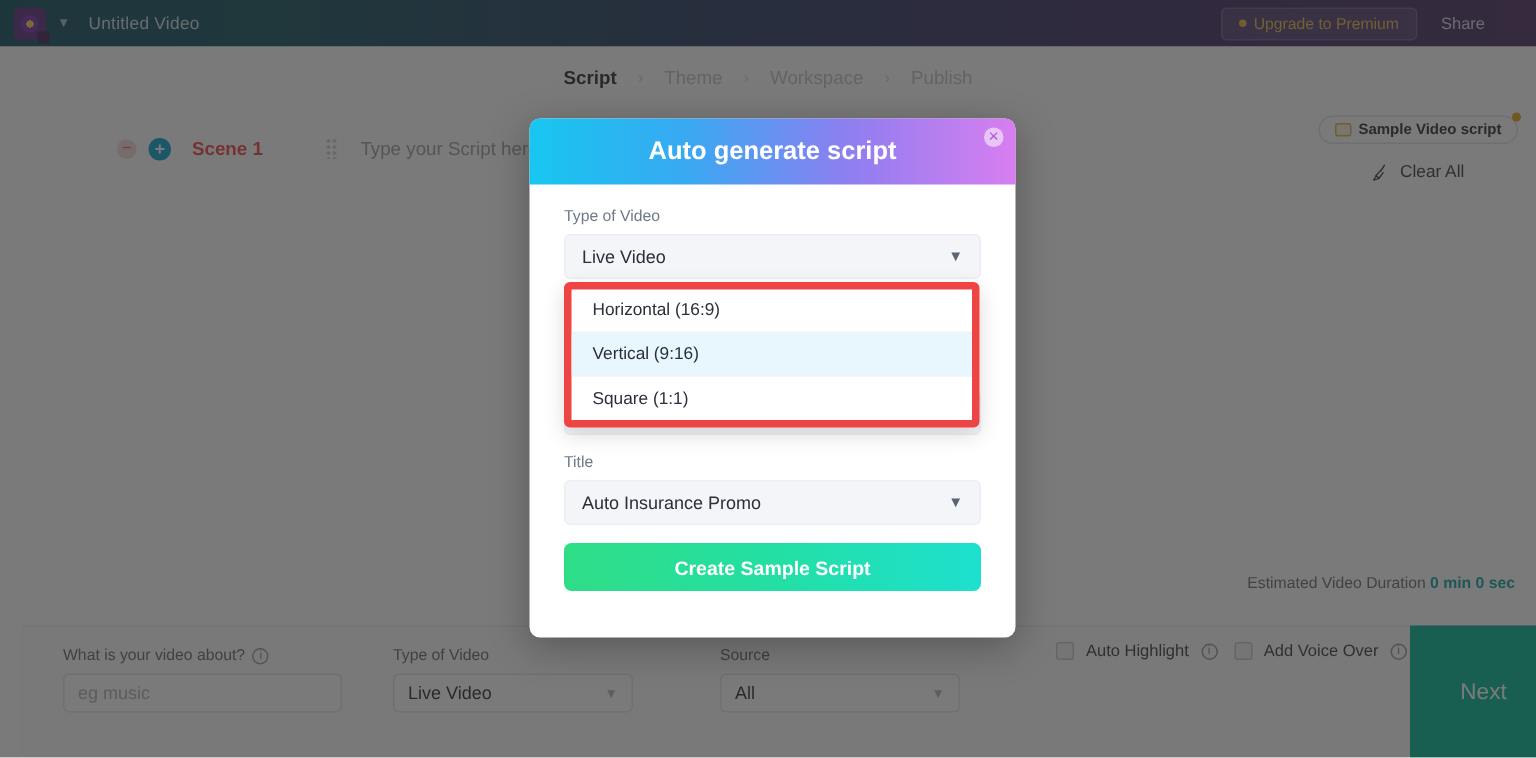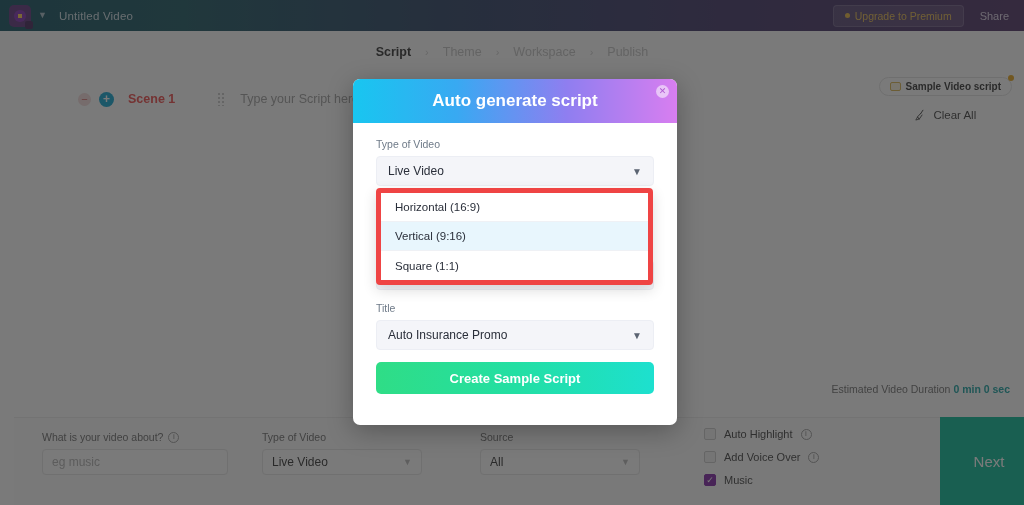--- a/index.html
+++ b/index.html
@@ -38,21 +38,21 @@
   .logo .corner {
     position: absolute; right: -2px; bottom: -2px;
     width: 8px; height: 8px; border-radius: 2px; background: #3d1f55;
   }
   .caret-mini {
     margin-left: 7px; color: #a7bcc6; font-size: 9px; line-height: 1;
   }
   .doc-title {
     margin-left: 12px; color: #cfdde4; font-size: 11.5px; letter-spacing: .2px;
   }
-  .top-right { margin-left: auto; display: flex; align-items: center; gap: 8px; padding-right: 7px; }
+  .top-right { margin-left: auto; display: flex; align-items: center; gap: 8px; padding-right: 26px; }
   .btn-upgrade {
     background: rgba(255,255,255,0.10);
     border: 1px solid rgba(255,255,255,0.14);
     color: #e6b84a; font-size: 10.5px; padding: 4px 11px; border-radius: 4px;
     display: flex; align-items: center; gap: 5px; white-space: nowrap;
   }
   .dot-gold { width: 5px; height: 5px; border-radius: 50%; background: #e8b43c; display: inline-block; }
   .btn-share { color: #dcd3e6; font-size: 11px; padding: 4px 8px; }
 
   .breadcrumb {
@@ -128,21 +128,21 @@
     line-height: 1; font-style: normal;
   }
   .fld-box {
     height: 26px; border: 1px solid #e4e4e4; border-radius: 4px; background: #fff;
     display: flex; align-items: center; padding: 0 9px;
     font-size: 12px; color: #2c2c2c;
   }
   .fld-box.ph { color: #b0b0b0; }
   .fld-box .cv { margin-left: auto; color: #b6b6b6; font-size: 9px; }
 
-  .checks { margin-left: 64px; padding-top: 10px; display: flex; flex-direction: column; gap: 11px; }
+  .checks { margin-left: 64px; padding-top: 10px; display: flex; flex-direction: row; gap: 11px; }
   .chk-row { display: flex; align-items: center; gap: 8px; font-size: 11px; color: #3b3b3b; }
   .chk {
     width: 12px; height: 12px; border-radius: 2px;
     border: 1px solid #c8c8c8; background: #f2f2f2;
   }
   .chk.on {
     background: #7b1fa2; border-color: #7b1fa2; color: #fff;
     font-size: 9px; display: flex; align-items: center; justify-content: center; line-height: 1;
   }
   .next-btn {

